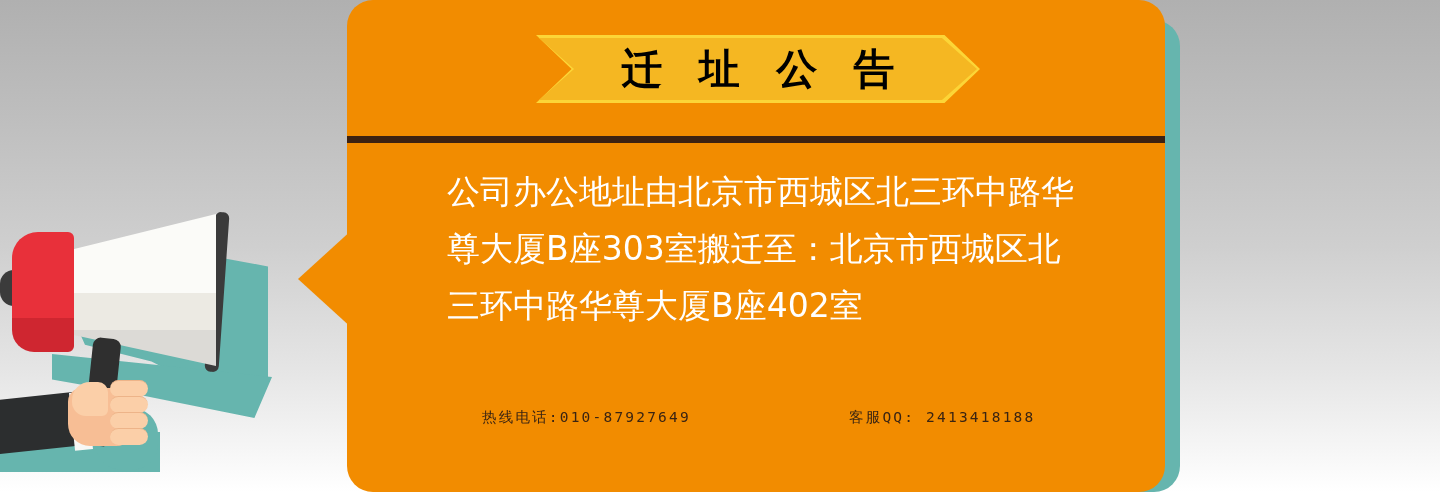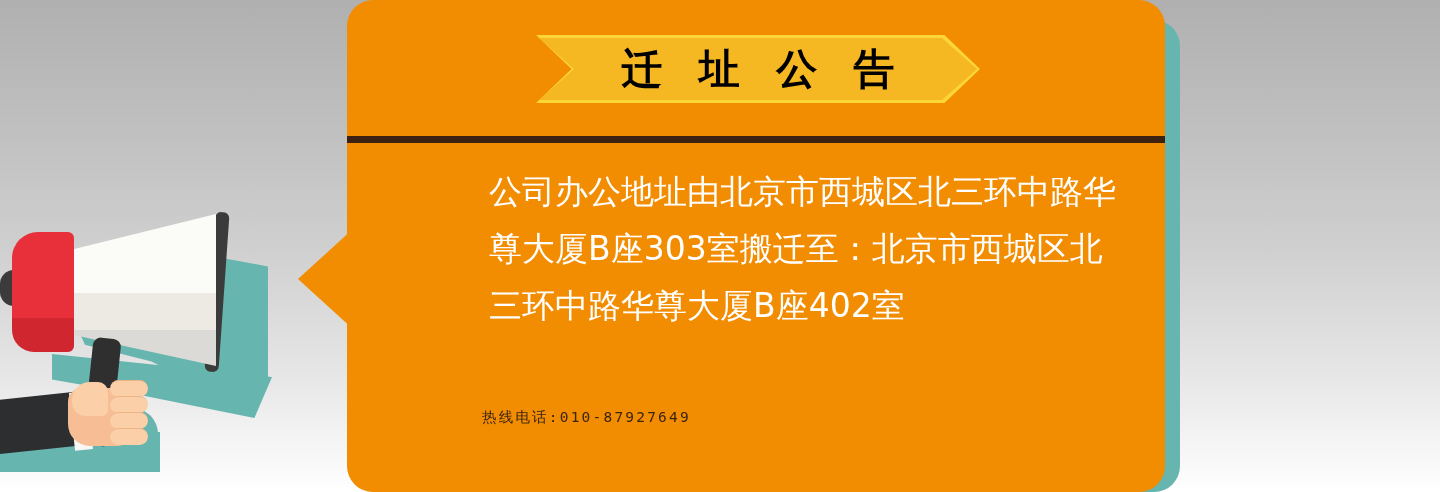--- a/index.html
+++ b/index.html
@@ -74,21 +74,20 @@
     background:#3d2211;
   }
 
   
   .body-text{
     position:absolute; left:447px; top:163px;
     width:645px;
     font-size:33px; line-height:57px; color:#ffffff;
     font-family:"DejaVu Sans","Liberation Sans",sans-serif;
     letter-spacing:0px;
-    margin-left:42px;
   }
 
   
   .footer{
     position:absolute; left:347px; top:408px;
     width:818px; height:30px;
   }
   .footer-item{
     position:absolute; top:0;
     font-size:14.5px; color:#3a2412; letter-spacing:2.2px;
@@ -234,20 +233,21 @@
       <div class="ribbon-fill"></div>
       <div class="ribbon-title">迁 址 公 告</div>
     </div>
 
     <div class="divider" style="left:0px; top:136px;"></div>
 
     <div class="body-text" style="left:100px; top:163px;">公司办公地址由北京市西城区北三环中路华尊大厦B座303室搬迁至：北京市西城区北三环中路华尊大厦B座402室</div>
 
     <div class="footer" style="left:0px; top:408px;">
       <div class="footer-item footer-phone">热线电话:010-87927649</div>
+      <div class="footer-item footer-qq">客服QQ: 2413418188</div>
     </div>
   </div>
 
   <div class="megaphone">
     <div class="mg-shadow"></div>
     <div class="mg-shadow-arm"></div>
     <div class="mg-rim"></div>
     <div class="mg-cone">
       <div class="mg-band mg-band-1"></div>
       <div class="mg-band mg-band-2"></div>

